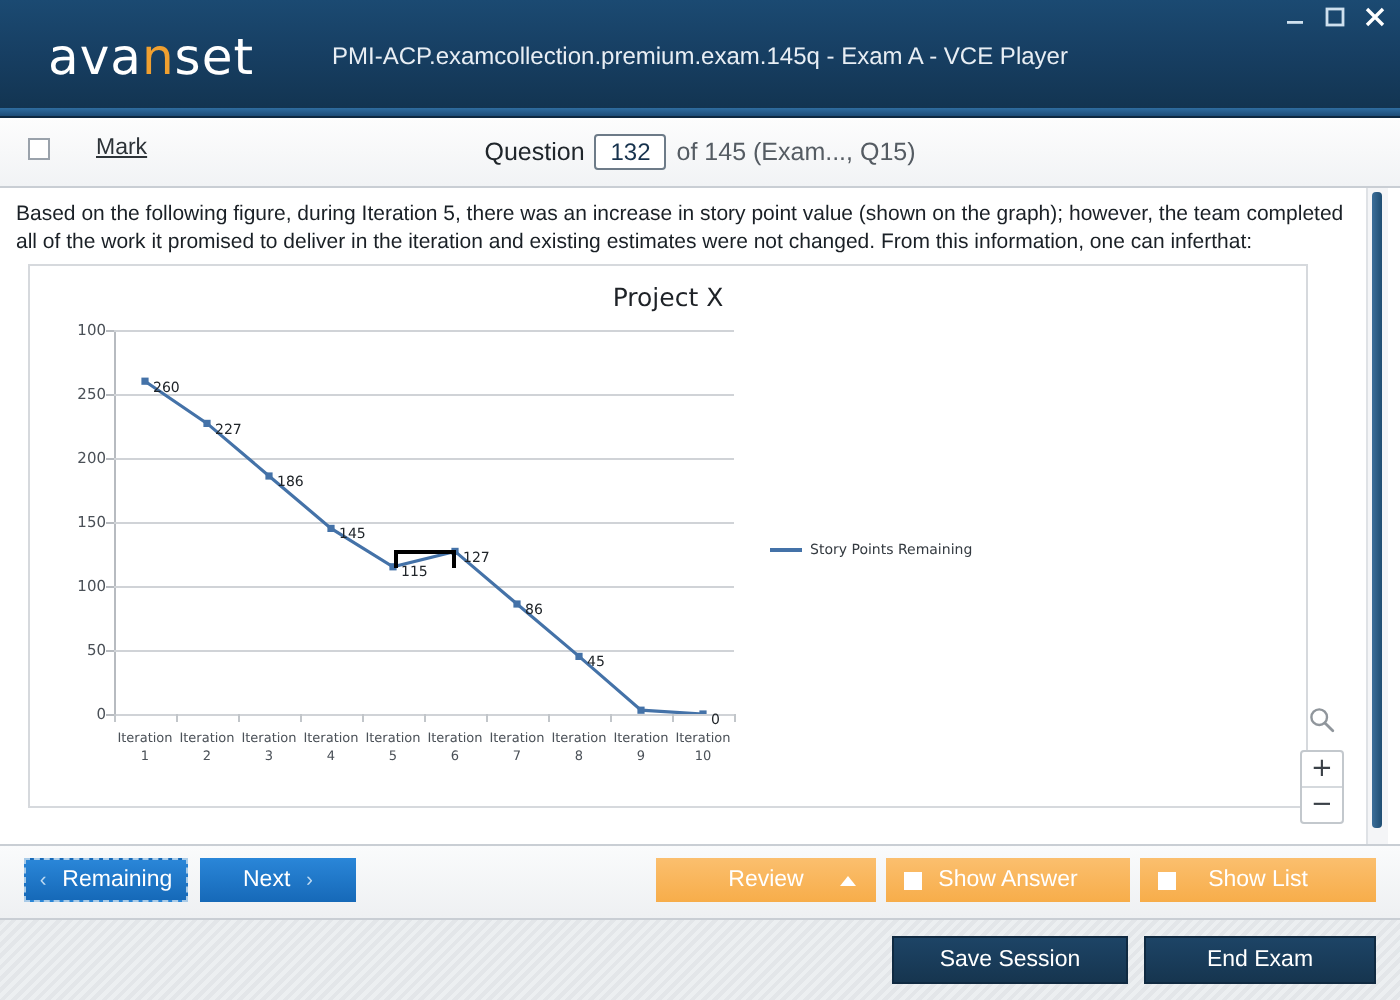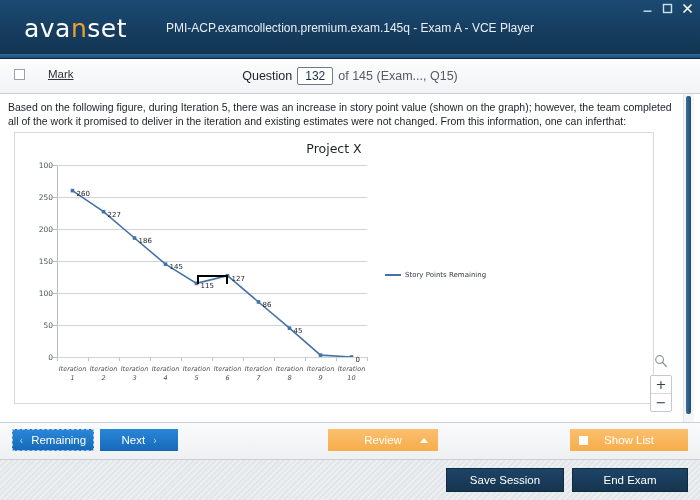--- a/index.html
+++ b/index.html
@@ -210,21 +210,20 @@
   }
   .xlabel {
     position: absolute;
     text-align: center;
     font-size: 6.5px;
     line-height: 9px;
     color: #4b5158;
     transform: translateX(-50%);
     width: 34px;
     font-family: "DejaVu Sans", sans-serif;
-    font-style: italic;
   }
   .dlabel {
     position: absolute;
     font-size: 7px;
     color: #20252a;
     white-space: nowrap;
     font-family: "DejaVu Sans", sans-serif;
   }
   .legendbox {
     position: absolute;
@@ -527,20 +526,24 @@
       <span>Remaining</span>
     </div>
     <div class="btn btn-next">
       <span>Next</span>
       <span class="chev">›</span>
     </div>
     <div class="btn btn-orange btn-review">
       <span>Review</span>
       <span class="tri"></span>
     </div>
+    <div class="btn btn-orange btn-answer">
+      <span class="sqicon"></span>
+      <span>Show Answer</span>
+    </div>
     <div class="btn btn-orange btn-list">
       <span class="sqicon"></span>
       <span>Show List</span>
     </div>
   </div>
 
   <div class="footer">
     <div class="fbtn fbtn-save">Save Session</div>
     <div class="fbtn fbtn-end">End Exam</div>
   </div>

